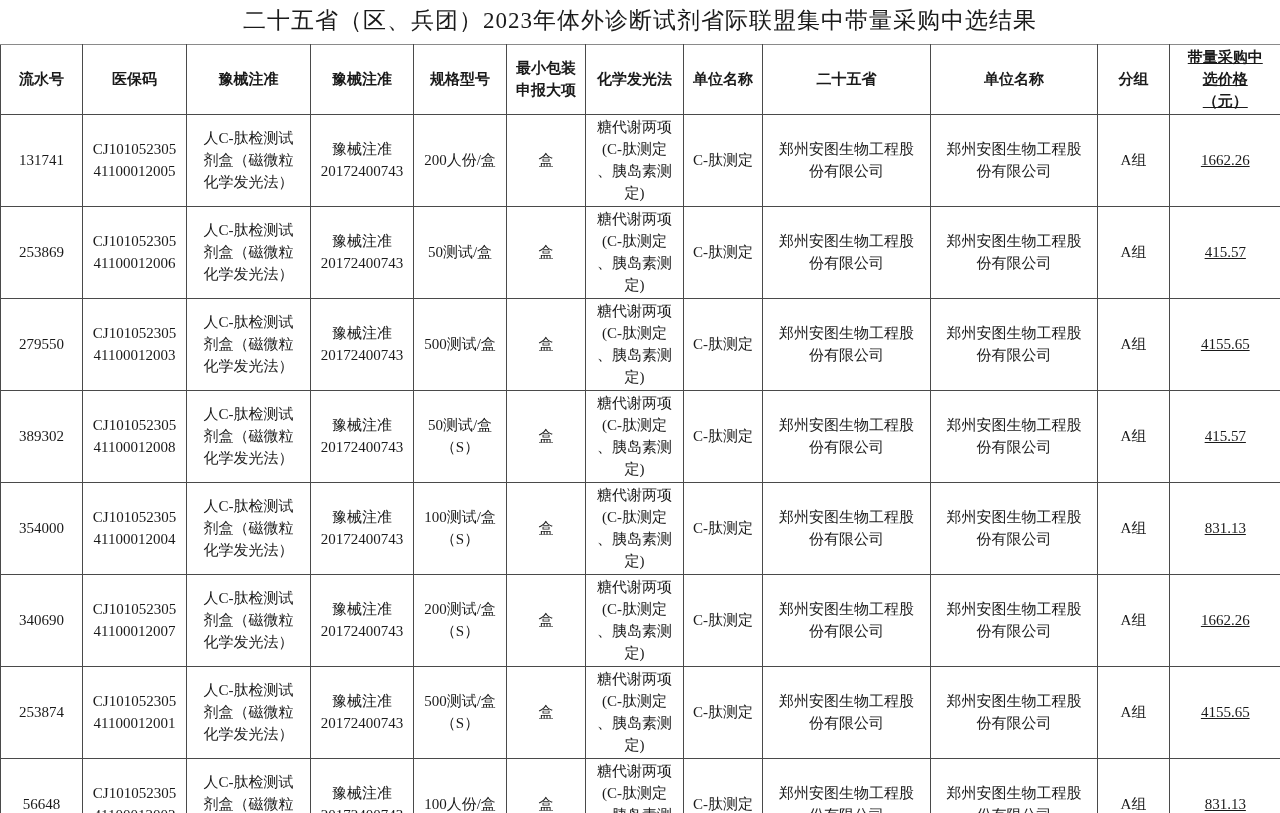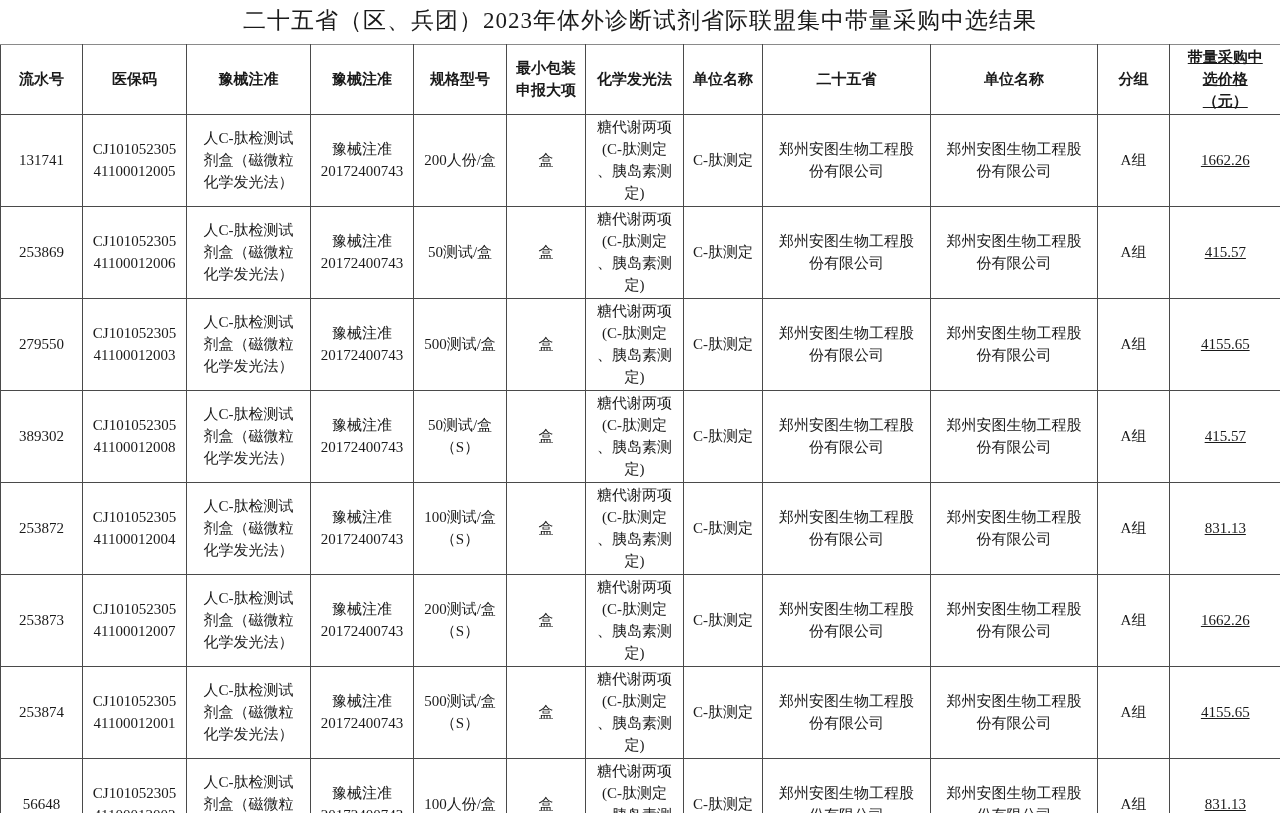--- a/index.html
+++ b/index.html
@@ -170,21 +170,21 @@
 定)</td>
           <td class="cell-minor_item">C-肽测定</td>
           <td class="cell-manufacturer">郑州安图生物工程股
 份有限公司</td>
           <td class="cell-applicant">郑州安图生物工程股
 份有限公司</td>
           <td class="cell-group">A组</td>
           <td class="cell-price">415.57</td>
         </tr>
         <tr>
-          <td class="cell-serial">253872</td>
+          <td class="cell-serial">354000</td>
           <td class="cell-insurance_code">CJ101052305
 41100012004</td>
           <td class="cell-cert_name">人C-肽检测试
 剂盒（磁微粒
 化学发光法）</td>
           <td class="cell-cert_no">豫械注准
 20172400743</td>
           <td class="cell-spec_model">100测试/盒
 （S）</td>
           <td class="cell-min_pack_unit">盒</td>
@@ -194,21 +194,21 @@
 定)</td>
           <td class="cell-minor_item">C-肽测定</td>
           <td class="cell-manufacturer">郑州安图生物工程股
 份有限公司</td>
           <td class="cell-applicant">郑州安图生物工程股
 份有限公司</td>
           <td class="cell-group">A组</td>
           <td class="cell-price">831.13</td>
         </tr>
         <tr>
-          <td class="cell-serial">253873</td>
+          <td class="cell-serial">340690</td>
           <td class="cell-insurance_code">CJ101052305
 41100012007</td>
           <td class="cell-cert_name">人C-肽检测试
 剂盒（磁微粒
 化学发光法）</td>
           <td class="cell-cert_no">豫械注准
 20172400743</td>
           <td class="cell-spec_model">200测试/盒
 （S）</td>
           <td class="cell-min_pack_unit">盒</td>

